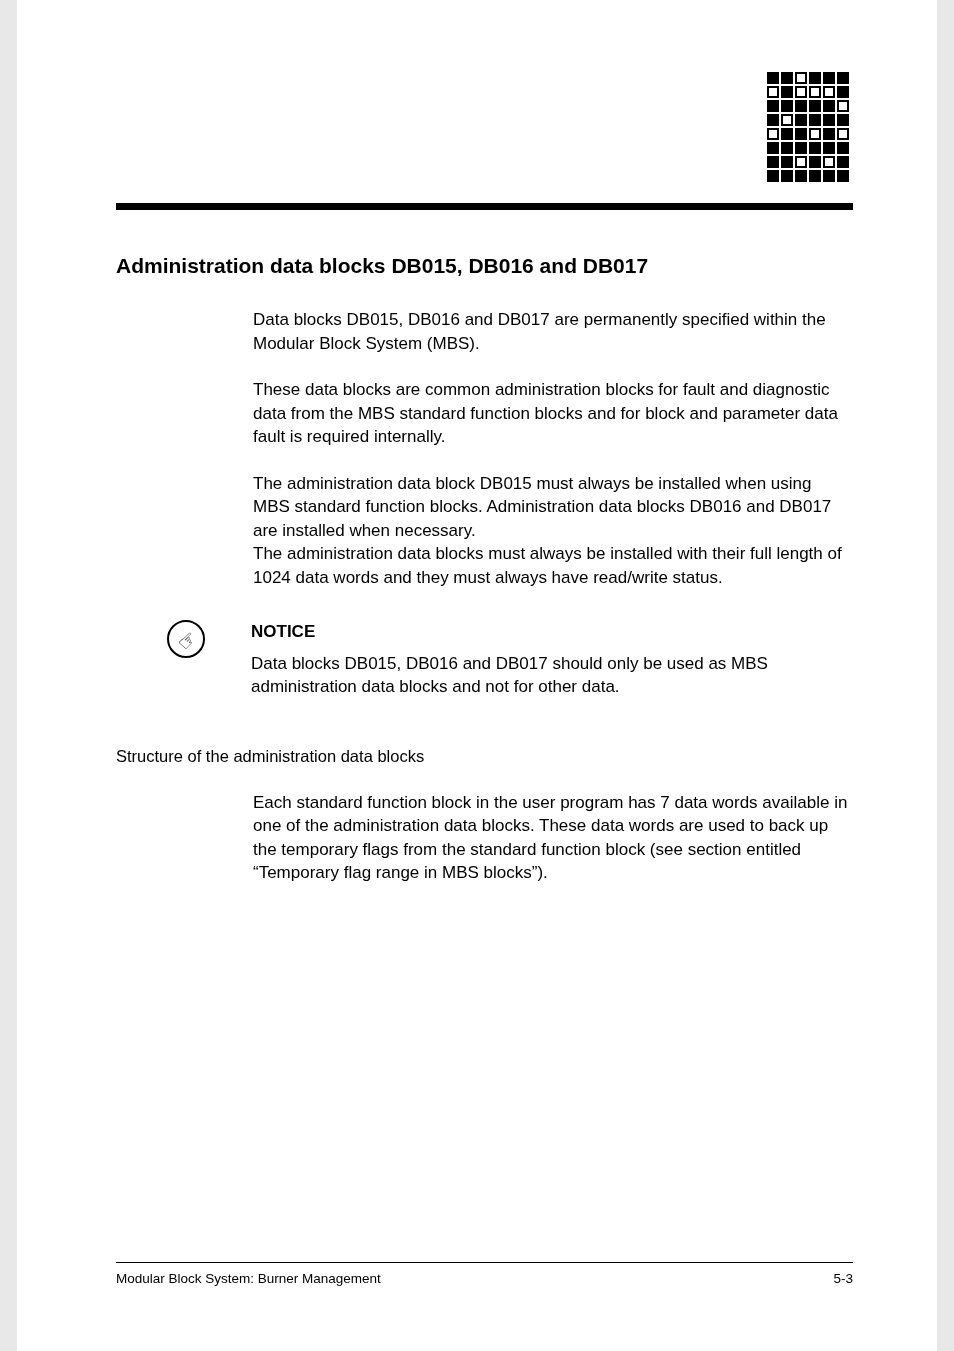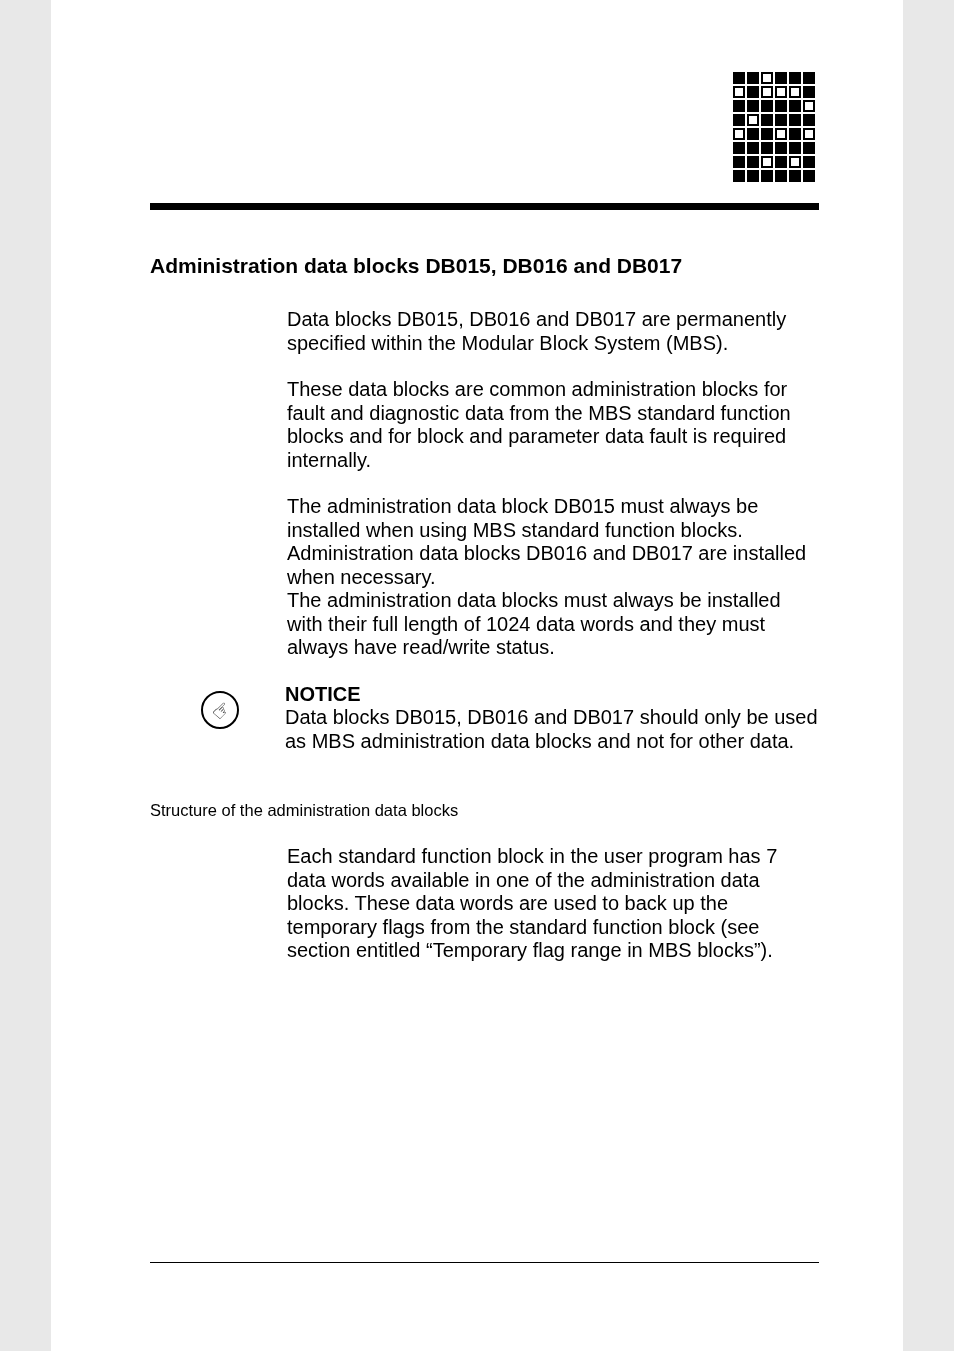--- a/index.html
+++ b/index.html
@@ -2,21 +2,21 @@
 <html><head>
 <meta charset="utf-8">
 <style>
   html, body {
     margin: 0;
     padding: 0;
     background: #e8e8e8;
   }
   .page {
     position: relative;
-    width: 852px;
+    width: 920px;
     height: 1351px;
     margin: 0 auto;
     background: #ffffff;
     font-family: "Liberation Sans", sans-serif;
     color: #000000;
     overflow: hidden;
   }
   
   .logo {
     position: absolute;
@@ -51,23 +51,23 @@
     font-size: 21px;
     line-height: 25px;
     font-weight: bold;
     margin: 0 0 30px 0;
   }
   .body-indent {
     margin-left: 137px;
   }
   .body-indent p,
   .notice-body p {
-    font-size: 20px;
+    font-size: 17px;
     line-height: 23.5px;
-    margin: 0 0 23px 0;
+    margin: 8px 0 23px 0;
   }
   .multiline {
     white-space: pre-line;
   }
   .notice-row {
     position: relative;
     display: flex;
     margin-top: 2px;
   }
   .notice-icon {
@@ -200,14 +200,18 @@
     </div>
 
     <h2 class="subheading">Structure of the administration data blocks</h2>
 
     <div class="body-indent">
       <p>Each standard function block in the user program has 7 data words available in one of the administration data blocks. These data words are used to back up the temporary flags from the standard function block (see section entitled “Temporary flag range in MBS blocks”).</p>
     </div>
   </div>
 
   <div class="footer-rule"></div>
+  <div class="footer">
+    <span>Modular Block System: Burner Management</span>
+    <span>5-3</span>
+  </div>
 
 </div>
 
 </body></html>

